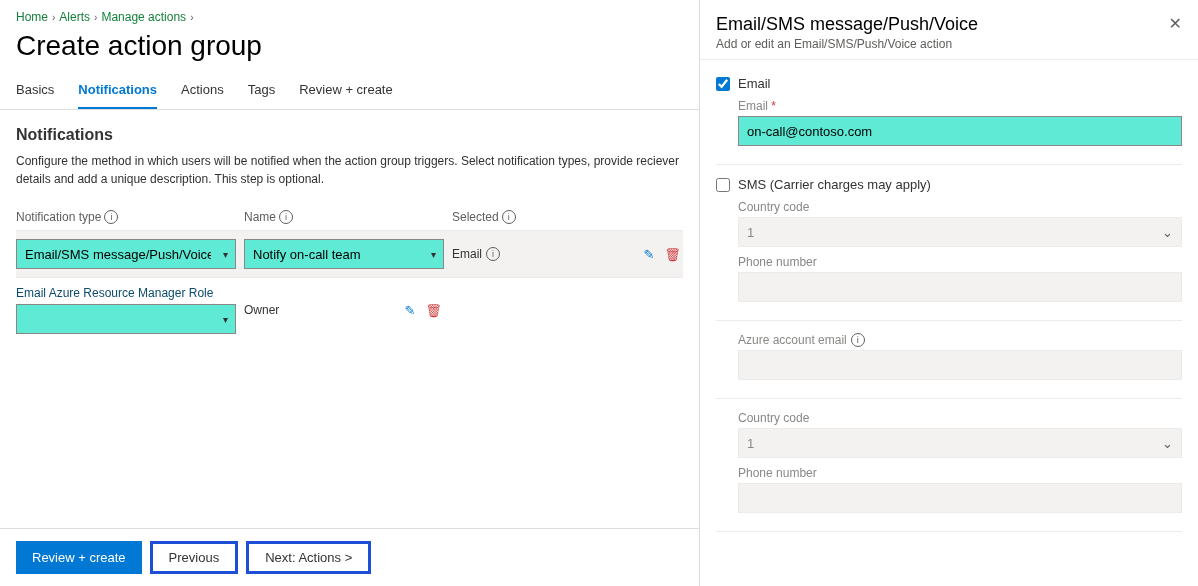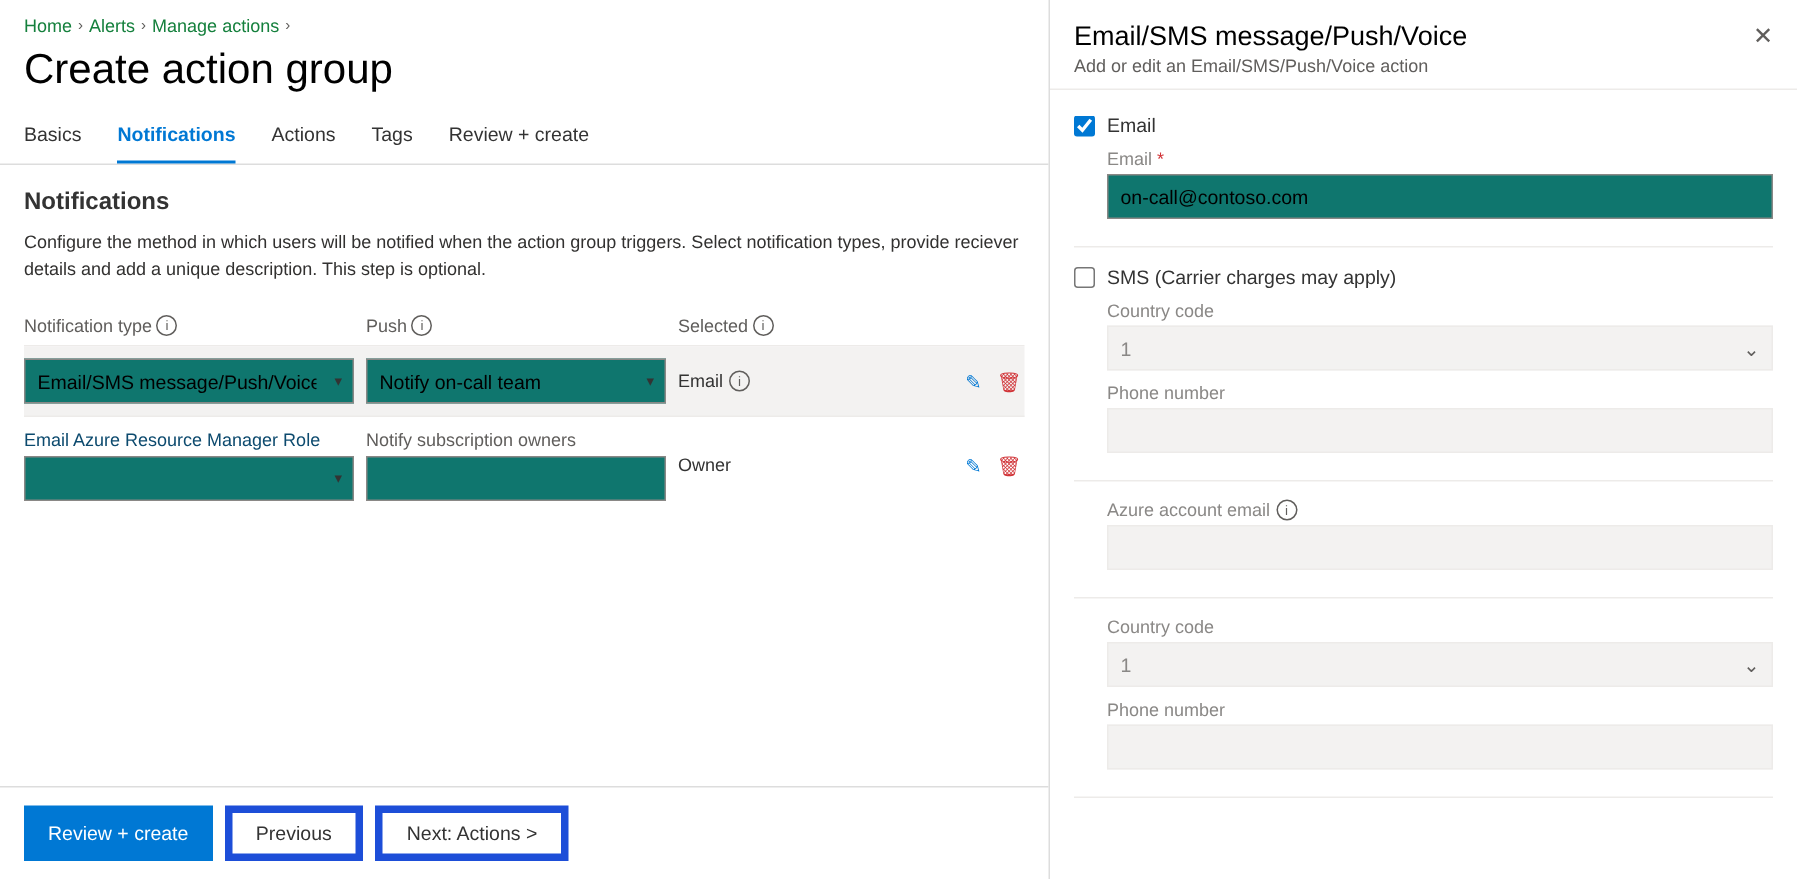--- a/index.html
+++ b/index.html
@@ -26,36 +26,36 @@
     .section-title { font-size: 16px; font-weight: 600; margin-bottom: 8px; }
     .section-desc { font-size: 12px; color: #323130; margin-bottom: 16px; line-height: 1.5; }
 
     
     .notif-headers { display: grid; grid-template-columns: 220px 200px 1fr; gap: 8px; padding: 6px 0; font-size: 12px; color: #605e5c; border-bottom: 1px solid #edebe9; }
     .notif-row { display: grid; grid-template-columns: 220px 200px 1fr; gap: 8px; padding: 8px 0; align-items: center; background: #f3f2f1; border-bottom: 1px solid #edebe9; }
     .notif-row-2 { display: grid; grid-template-columns: 220px 200px 1fr; gap: 8px; padding: 8px 0; align-items: center; }
     .col-header { display: flex; align-items: center; gap: 3px; }
     .info-icon { display: inline-flex; align-items: center; justify-content: center; width: 14px; height: 14px; border-radius: 50%; border: 1px solid #605e5c; font-size: 9px; color: #605e5c; cursor: pointer; }
 
-    select, input[type="text"] { width: 100%; border: 1px solid #8a8886; padding: 4px 8px; font-size: 13px; height: 30px; background: #0f766e; }
+    select, input[type="text"] { width: 100%; border: 1px solid #8a8886; padding: 4px 8px; font-size: 13px; height: 30px; background: #5eead4; }
 
     .select-wrapper { position: relative; }
     .select-wrapper select { appearance: none; padding-right: 24px; }
     .select-wrapper::after { content: '▾'; position: absolute; right: 8px; top: 50%; transform: translateY(-50%); pointer-events: none; font-size: 10px; }
 
     .selected-cell { display: flex; align-items: center; justify-content: space-between; font-size: 12px; }
     .selected-val { display: flex; align-items: center; gap: 4px; }
     .icon-btns { display: flex; gap: 6px; }
     .icon-btn { background: none; border: none; cursor: pointer; color: #0078d4; font-size: 13px; padding: 0 2px; }
     .icon-btn.delete { color: #d13438; }
 
     
     .footer { padding: 12px 16px; border-top: 1px solid #ddd; display: flex; gap: 8px; }
     .btn-primary { background: #0078d4; color: #fff; border: none; padding: 6px 16px; font-size: 13px; cursor: pointer; }
-    .btn-secondary { background: #fff; color: #333; border: 5px solid #1d4ed8; padding: 6px 16px; font-size: 13px; cursor: pointer; }
+    .btn-secondary { background: #fff; color: #333; border: 3px solid #1d4ed8; padding: 6px 16px; font-size: 13px; cursor: pointer; }
 
     
     .right-panel { flex: 1; display: flex; flex-direction: column; background: #fff; }
     .panel-header { display: flex; justify-content: space-between; align-items: flex-start; padding: 14px 16px 8px; border-bottom: 1px solid #edebe9; }
     .panel-title-area {}
     .panel-title { font-size: 18px; font-weight: 400; color: #000; }
     .panel-subtitle { font-size: 12px; color: #605e5c; margin-top: 2px; }
     .close-btn { background: none; border: none; cursor: pointer; font-size: 16px; color: #605e5c; padding: 0; }
 
     .panel-body { flex: 1; overflow-y: auto; padding: 16px; }
@@ -110,21 +110,21 @@
     <div class="section-desc">
       <span>Configure the method in which users will be notified when the action group triggers. Select notification types, provide reciever details and add a unique description. This step is optional.</span>
     </div>
 
     <div class="notif-headers">
       <div class="col-header">
         <span>Notification type</span>
         <span class="info-icon">i</span>
       </div>
       <div class="col-header">
-        <span>Push</span>
+        <span>Name</span>
         <span class="info-icon">i</span>
       </div>
       <div class="col-header">
         <span>Selected</span>
         <span class="info-icon">i</span>
       </div>
     </div>
 
     <div class="notif-row">
       <div class="select-wrapper">
@@ -149,24 +149,20 @@
       </div>
     </div>
 
     <div class="notif-row-2">
       <div>
         <div style="font-size:12px; color:#0c4a6e; margin-bottom:4px;">Email Azure Resource Manager Role</div>
         <div class="select-wrapper">
           <select><option></option></select>
         </div>
       </div>
-      <div>
-        <div style="font-size:12px; color:#605e5c; margin-bottom:4px;">Notify subscription owners</div>
-        <input type="text" value="" style="width: 100%; border: 1px solid rgb(138, 136, 134); height: 30px; padding: 4px 8px; font-size: 13px;">
-      </div>
       <div class="selected-cell">
         <div class="selected-val">
           <span>Owner</span>
         </div>
         <div class="icon-btns">
           <button class="icon-btn">✎</button>
           <button class="icon-btn delete">🗑</button>
         </div>
       </div>
     </div>

